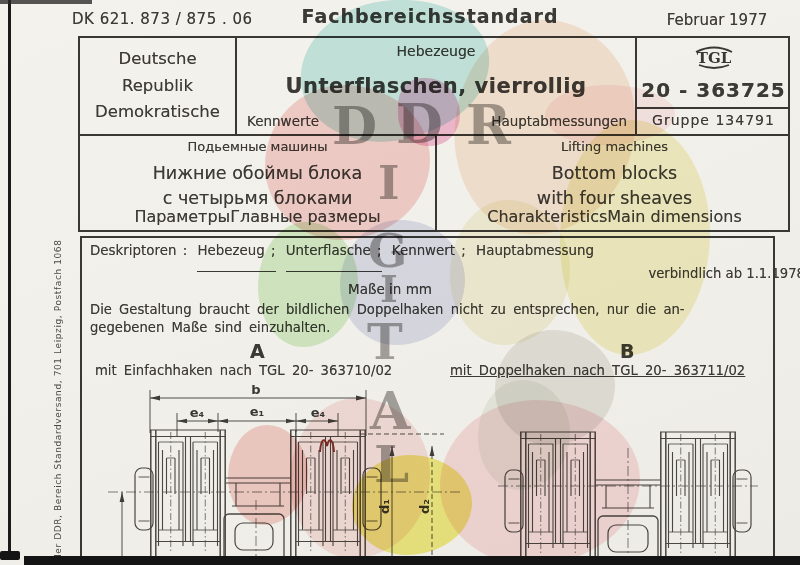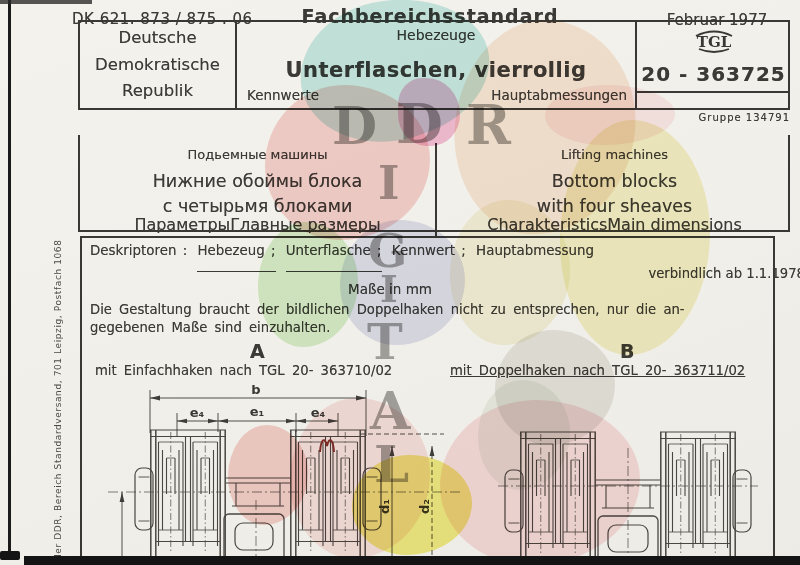--- a/index.html
+++ b/index.html
@@ -16,36 +16,36 @@
   .top-smudge{left:0;top:0;width:92px;height:4px;background:rgba(40,40,40,.78);z-index:40;}
   
   .sidebar{left:53px;top:242px;height:318px;width:16px;z-index:6;
            writing-mode:vertical-rl;transform:rotate(180deg);
            font-size:9px;letter-spacing:.6px;color:#4c4a46;white-space:nowrap;}
   
   .dk{left:72px;top:10px;font-size:15px;letter-spacing:.5px;}
   .fbs{left:300px;top:5px;width:260px;text-align:center;font-size:19px;font-weight:bold;letter-spacing:1px;}
   .date{left:652px;top:11px;width:130px;text-align:center;font-size:15px;}
   
-  .hdr-table{left:78px;top:20px;width:712px;height:90px;border:2px solid #3a3834;z-index:5;}
+  .hdr-table{left:78px;top:36px;width:712px;height:100px;border:2px solid #3a3834;z-index:5;}
   .cell{position:absolute;}
   .c-country{left:0;top:0;width:157px;height:100%;border-right:2px solid #3a3834;
              display:flex;flex-direction:column;justify-content:center;align-items:center;
              font-size:16.5px;line-height:1.62;}
   .c-mid{left:157px;top:0;width:400px;height:100%;border-right:2px solid #3a3834;}
   .mid-cat{position:absolute;top:5px;left:0;width:100%;text-align:center;font-size:14px;}
   .mid-title{position:absolute;top:36px;left:0;width:100%;text-align:center;font-size:21px;font-weight:bold;letter-spacing:.5px;}
   .mid-sub{position:absolute;bottom:5px;left:10px;right:8px;display:flex;justify-content:space-between;font-size:13.5px;}
   .c-tgl{left:557px;top:0;width:153px;height:100%;border-radius:7px;}
   .tgl-logo{position:absolute;top:4px;left:0;width:100%;text-align:center;}
   .tgl-num{position:absolute;top:40px;left:0;width:100%;text-align:center;font-size:20px;font-weight:bold;letter-spacing:1px;}
   .tgl-div{position:absolute;top:69px;left:0;width:100%;border-top:2px solid #3a3834;}
-  .tgl-grp{position:absolute;top:74px;left:0;width:100%;text-align:right;font-size:10px;letter-spacing:1px;margin-top:16px;}
+  .tgl-grp{position:absolute;top:74px;left:0;width:100%;text-align:center;font-size:14px;letter-spacing:1px;}
   .lang-table{left:78px;top:135px;width:712px;height:97px;border:2px solid #3a3834;border-top:none;z-index:5;}
-  .c-lang{top:8px;height:100%;}
+  .c-lang{top:0;height:100%;}
   .c-ru{left:0;width:357px;border-right:2px solid #3a3834;}
   .c-en{left:357px;width:355px;}
   .lang-cat{position:absolute;top:4px;left:0;width:100%;text-align:center;font-size:13px;}
   .lang-title{position:absolute;top:26px;left:0;width:100%;text-align:center;font-size:17.5px;font-weight:normal;line-height:1.45;}
   .lang-sub{position:absolute;bottom:4px;left:10px;right:10px;display:flex;justify-content:center;font-size:16px;}
   
   .body-frame{left:80px;top:236px;width:695px;height:321px;border:2px solid #3a3834;border-bottom:none;z-index:5;}
   .descriptors{left:90px;top:243px;font-size:13.4px;z-index:6;word-spacing:2px;}
   .descriptors .u{border-bottom:1.2px solid #3c3a36;padding-bottom:13px;}
   .descriptors span{margin-right:4px;}
@@ -69,22 +69,22 @@
 
 <div class="scan">
 
   <div class="abs dk ink">DK 621. 873 / 875 . 06</div>
   <div class="abs fbs ink">Fachbereichsstandard</div>
   <div class="abs date ink">Februar 1977</div>
 
   <div class="abs hdr-table">
     <div class="cell c-country ink">
       <div>Deutsche</div>
+      <div>Republik</div>
       <div>Demokratische</div>
-      <div>Republik</div>
     </div>
     <div class="cell c-mid">
       <div class="mid-cat ink">Hebezeuge</div>
       <div class="mid-title ink">Unterflaschen, vierrollig</div>
       <div class="mid-sub ink">
         <span>Kennwerte</span>
         <span>Hauptabmessungen</span>
       </div>
     </div>
     <div class="cell c-tgl">

